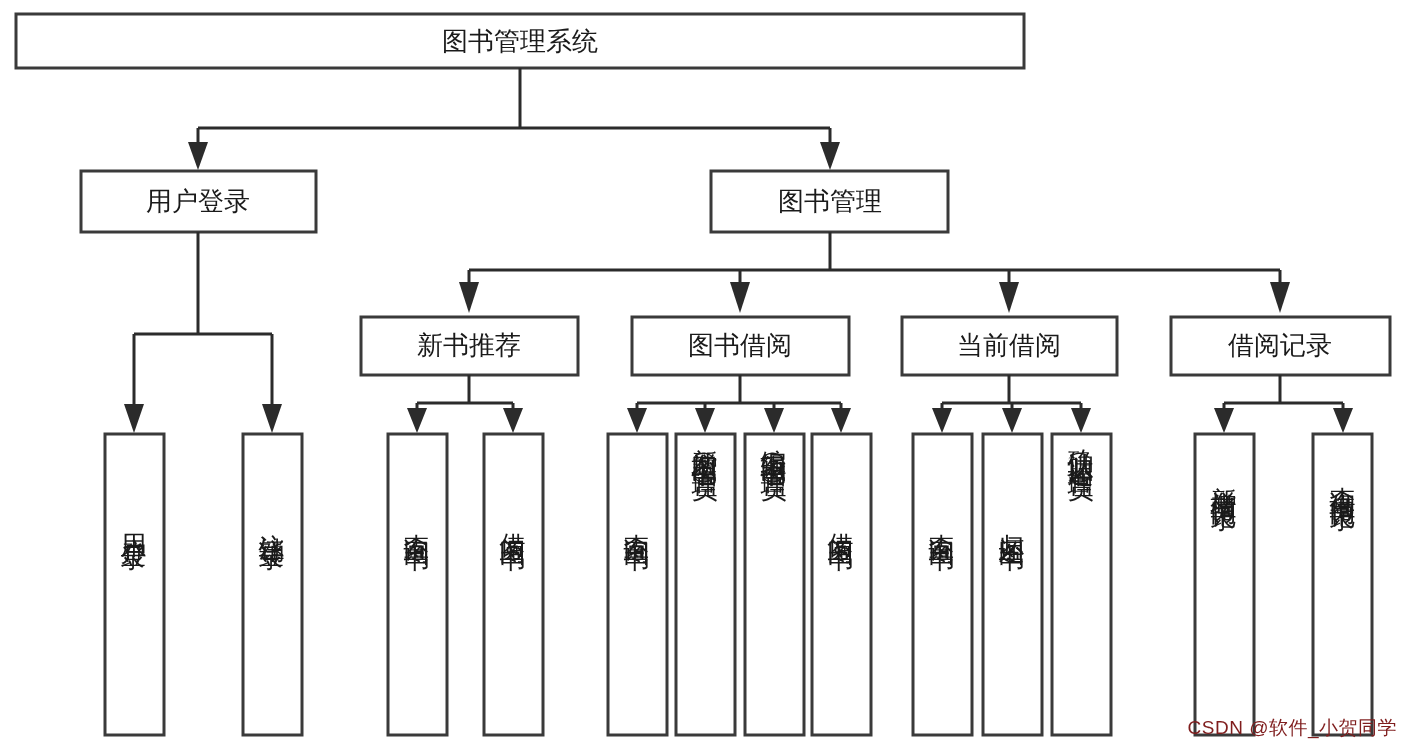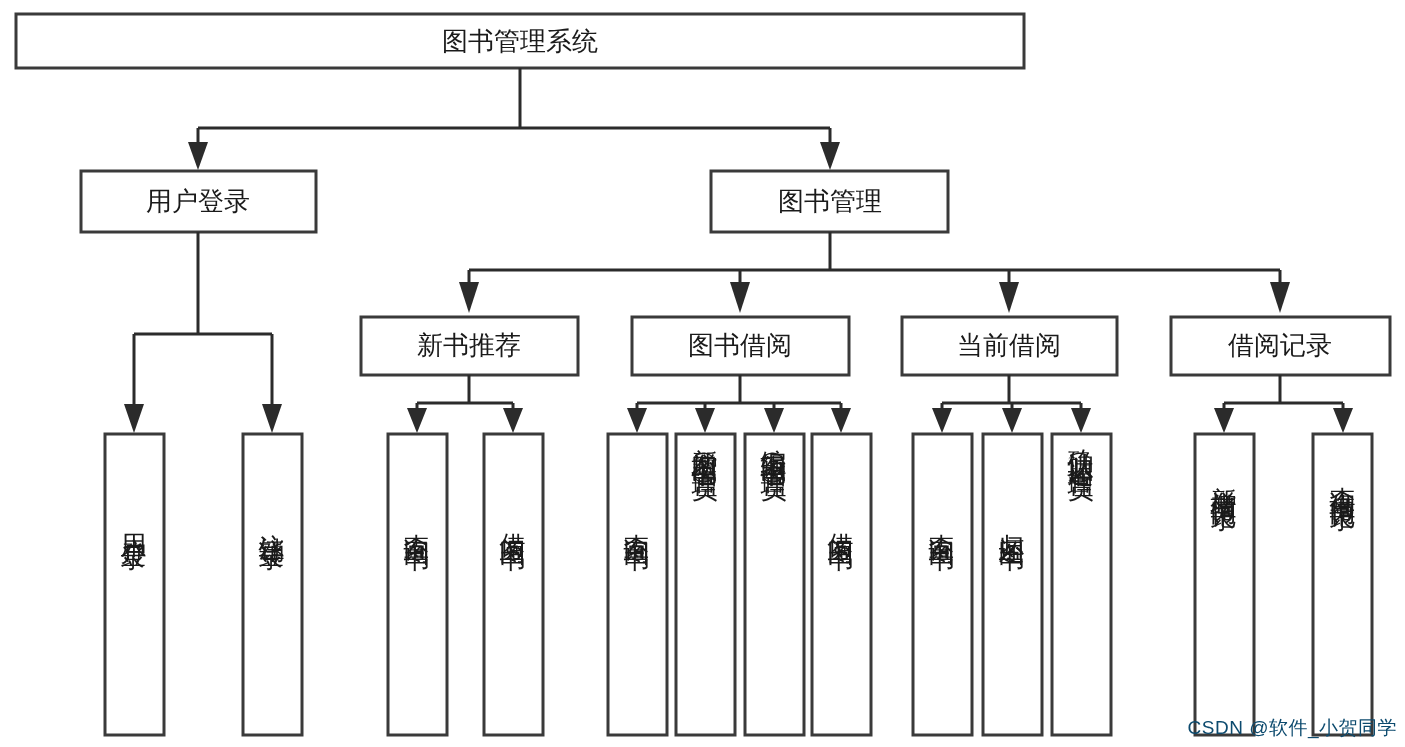--- a/index.html
+++ b/index.html
@@ -53,21 +53,21 @@
     writing-mode: vertical-rl;
     text-orientation: upright;
     letter-spacing: 4px;
   }
   .watermark {
     position: absolute;
     right: 8px;
     bottom: 6px;
     font-family: "Liberation Sans", "DejaVu Sans", sans-serif;
     font-size: 19px;
-    color: #0c4a6e;
+    color: #7f1d1d;
     letter-spacing: 0.5px;
     white-space: nowrap;
     pointer-events: none;
   }
 </style>
 </head>
 <body>
 
 <svg id="diagram" viewBox="0 0 1405 747" xmlns="http://www.w3.org/2000/svg">
 

